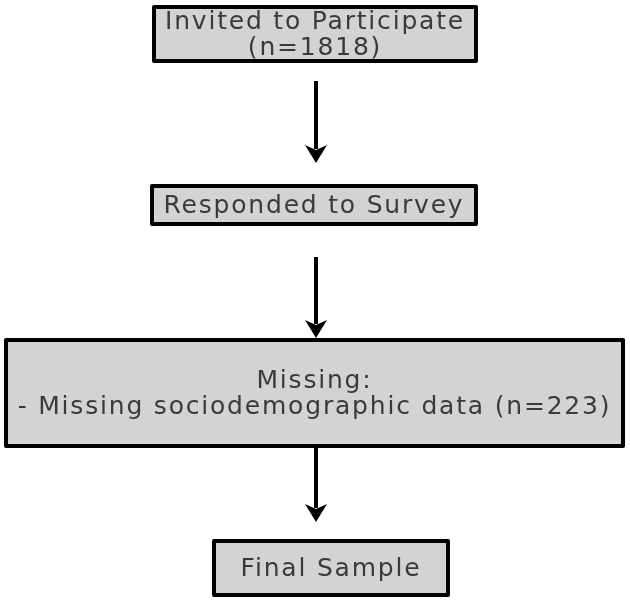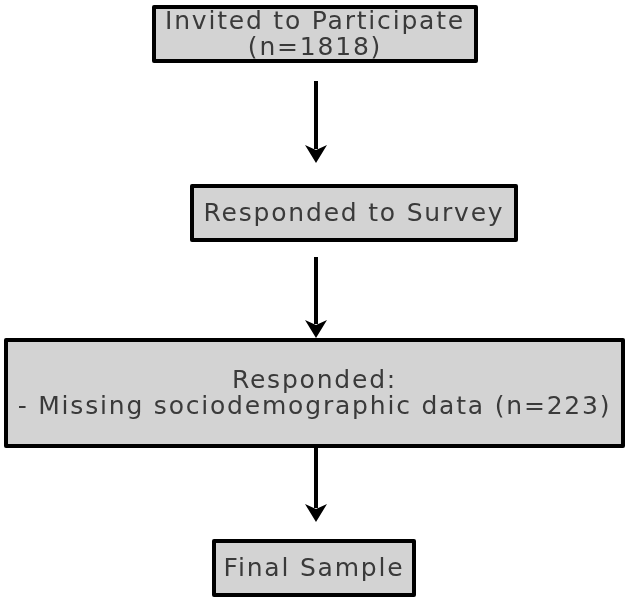--- a/index.html
+++ b/index.html
@@ -27,23 +27,23 @@
     align-items: center;
     justify-content: center;
     text-align: center;
     font-size: 25px;
     line-height: 26px;
     letter-spacing: 1.8px;
     white-space: nowrap;
   }
   .node .line { width: 100%; }
   #node-invited   { left: 152px; top: 5px;   width: 326px; height: 58px; }
-  #node-responded { left: 150px; top: 184px; width: 328px; height: 58px; margin-left: 40px; }
+  #node-responded { left: 150px; top: 184px; width: 328px; height: 42px; }
   #node-excluded  { left: 4px;   top: 338px; width: 621px; height: 110px; }
-  #node-final     { left: 212px; top: 539px; width: 204px; height: 58px; }
+  #node-final     { left: 212px; top: 539px; width: 238px; height: 58px; }
   .arrow { position: absolute; display: block; }
   .arrow line { stroke: var(--arrow, #000000); stroke-width: 4; }
   .arrow path { fill: var(--arrow, #000000); }
   #arrow-1 { left: 300px; top: 81px; }
   #arrow-2 { left: 300px; top: 257px; }
   #arrow-3 { left: 300px; top: 446px; }
 </style>
 </head>
 <body>
 
@@ -62,21 +62,21 @@
   <div class="node" id="node-responded">
     <div class="line">Responded to Survey</div>
   </div>
 
   <svg class="arrow" id="arrow-2" width="32" height="81" viewBox="0 0 32 81" xmlns="http://www.w3.org/2000/svg">
     <line x1="16" y1="0" x2="16" y2="67"></line>
     <path d="M 16 81 L 5 63 L 16 68 L 27 63 Z"></path>
   </svg>
 
   <div class="node" id="node-excluded">
-    <div class="line">Responded:</div>
+    <div class="line">Missing:</div>
     <div class="line">- Missing sociodemographic data (n=223)</div>
   </div>
 
   <svg class="arrow" id="arrow-3" width="32" height="76" viewBox="0 0 32 76" xmlns="http://www.w3.org/2000/svg">
     <line x1="16" y1="0" x2="16" y2="62"></line>
     <path d="M 16 76 L 5 58 L 16 63 L 27 58 Z"></path>
   </svg>
 
   <div class="node" id="node-final">
     <div class="line">Final Sample</div>

